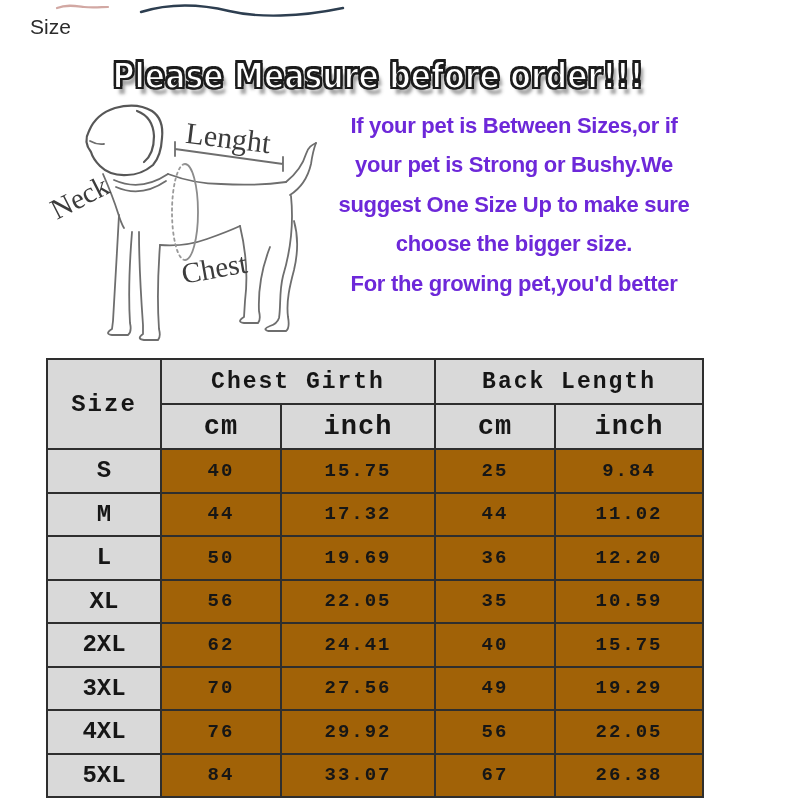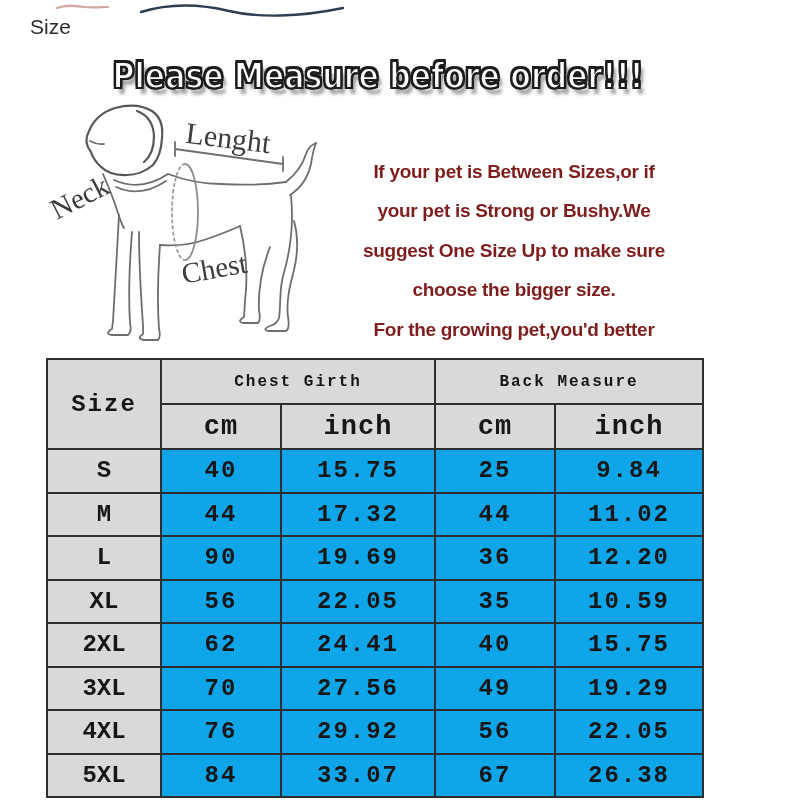--- a/index.html
+++ b/index.html
@@ -23,40 +23,40 @@
     transform:scaleY(1.2);transform-origin:top center;margin:0;
   }
   .dog-svg{position:absolute;left:35px;top:95px;width:315px;height:250px;}
   .dog-svg path{fill:none;stroke:#6e6e6e;stroke-width:1.8;stroke-linecap:round;stroke-linejoin:round;}
   .dog-svg .head{stroke:#575757;stroke-width:2.2;}
   .dog-svg .girth{stroke:#8c8c8c;}
   .dog-svg .girth-dotted{stroke:#9a9a9a;stroke-dasharray:2.5 3.5;}
   .dog-svg text{font-family:"Liberation Serif",serif;fill:#3c3c3c;}
   .note{
     position:absolute;left:318px;top:106px;width:392px;text-align:center;
-    color:#7f1d1d;font-weight:bold;font-size:19px;line-height:39.4px;
-    letter-spacing:-0.3px;font-family:"Liberation Sans",sans-serif;margin-top:46px;
+    color:#6d28d9;font-weight:bold;font-size:22px;line-height:39.4px;
+    letter-spacing:-0.3px;font-family:"Liberation Sans",sans-serif;
   }
   .note div{white-space:nowrap;}
   .size-table{
     position:absolute;left:46px;top:358px;width:656px;
     border-collapse:collapse;table-layout:fixed;
     font-family:"Liberation Mono",monospace;font-weight:bold;color:#161616;
   }
   .size-table th,.size-table td{
     border:2px solid #2e2e2e;text-align:center;vertical-align:middle;padding:0;
   }
   .size-table thead th{background:#d9d9d9;}
   .size-table tbody th{background:#d9d9d9;font-size:24px;}
-  .size-table td{background:#0ea5e9;font-size:24px;letter-spacing:2px;}
+  .size-table td{background:#a16207;font-size:19px;letter-spacing:2px;}
   .hrow1{height:45px;}
   .hrow2{height:45px;}
   .size-table tbody tr{height:43.5px;}
   .corner-th{font-size:24px;letter-spacing:2px;}
-  .group-th{font-size:16px;letter-spacing:2px;margin-top:8px;}
+  .group-th{font-size:23px;letter-spacing:2px;margin-top:8px;}
   .unit-th{font-size:27px;letter-spacing:1px;}
 </style>
 </head>
 <body>
 
 <div class="canvas">
 
   <svg class="top-decor" viewBox="0 0 800 34">
     <path d="M57,8 C67,4 76,6 84,7 C93,8 102,7 108,7" fill="none" stroke="#a65248" stroke-width="2.2" opacity="0.5" stroke-linecap="round"></path>
     <path d="M141,12 C170,3 200,4 229,11 C258,18 300,17 343,8" fill="none" stroke="#2d3e50" stroke-width="2.4" stroke-linecap="round"></path>
@@ -109,21 +109,21 @@
       <col style="width:114px">
         <col style="width:120px">
         <col style="width:154px">
       <col style="width:120px">
         <col style="width:148px">
     </colgroup>
     <thead>
       <tr class="hrow1">
         <th rowspan="2" class="corner-th">Size</th>
         <th colspan="2" class="group-th">Chest Girth</th>
-        <th colspan="2" class="group-th">Back Measure</th>
+        <th colspan="2" class="group-th">Back Length</th>
       </tr>
       <tr class="hrow2">
         <th class="unit-th">cm</th>
         <th class="unit-th">inch</th>
         <th class="unit-th">cm</th>
         <th class="unit-th">inch</th>
       </tr>
     </thead>
     <tbody>
       <tr>
@@ -135,21 +135,21 @@
       </tr>
       <tr>
         <th>M</th>
         <td>44</td>
         <td>17.32</td>
         <td>44</td>
         <td>11.02</td>
       </tr>
       <tr>
         <th>L</th>
-        <td>90</td>
+        <td>50</td>
         <td>19.69</td>
         <td>36</td>
         <td>12.20</td>
       </tr>
       <tr>
         <th>XL</th>
         <td>56</td>
         <td>22.05</td>
         <td>35</td>
         <td>10.59</td>

